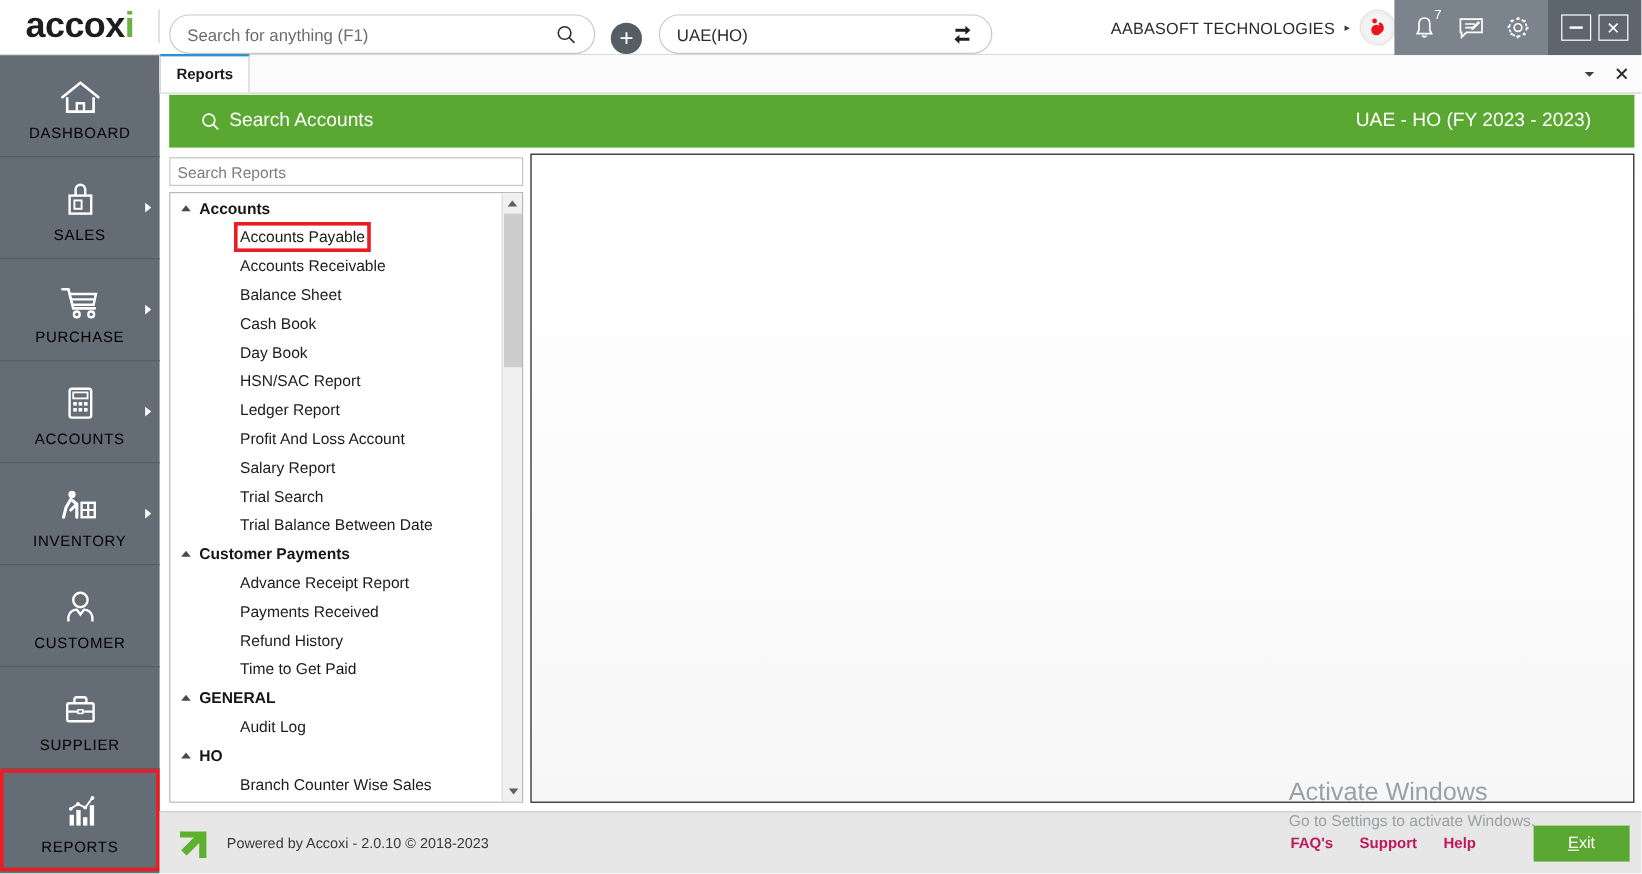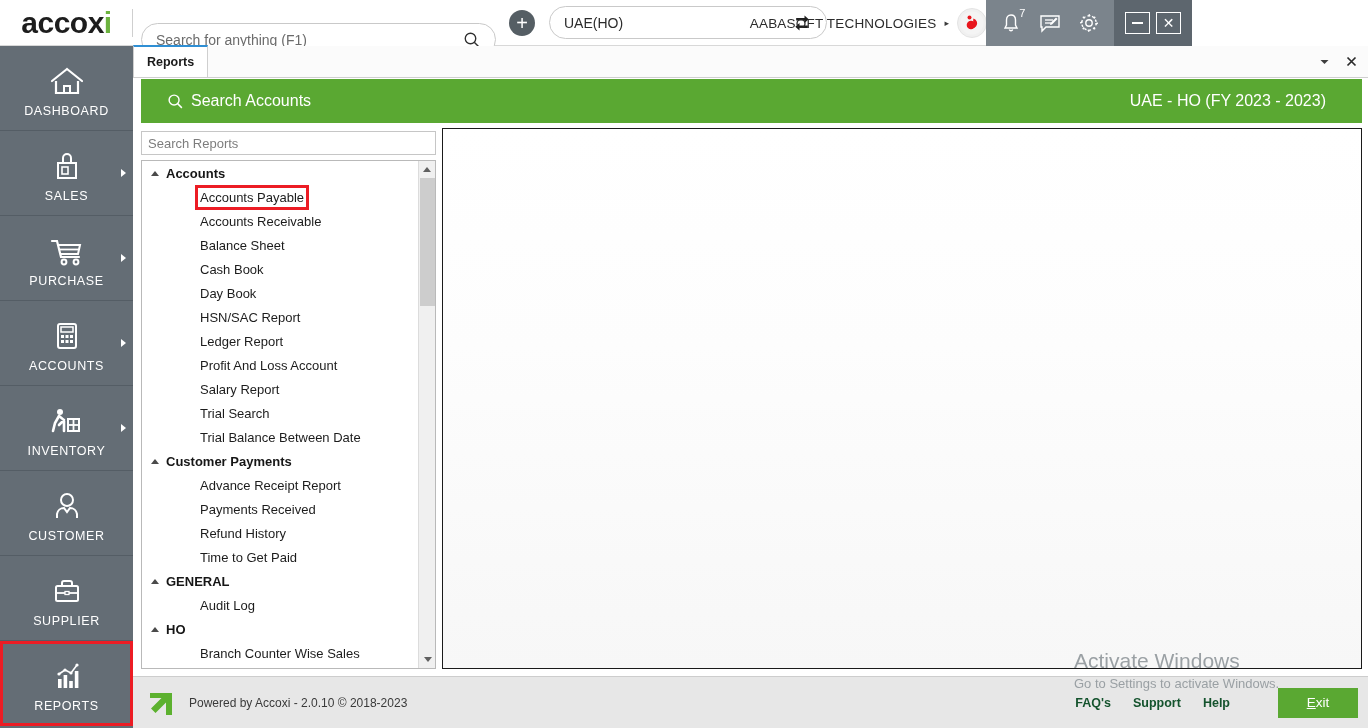--- a/index.html
+++ b/index.html
@@ -6,23 +6,23 @@
   html, body {
     width: 1368px; height: 728px;
     font-family: "Liberation Sans", sans-serif;
     overflow: hidden;
     background: #ffffff;
   }
   #app { position: relative; width: 1368px; height: 728px; }
 
   
   .topbar {
-    position: absolute; left: 0; top: 0; width: 1192px; height: 46px;
+    position: absolute; left: 0; top: 0; width: 1368px; height: 46px;
     background: #ffffff;
-    display: flex; align-items: center;
+    display: flex; align-items: flex-end;
     border-bottom: 1px solid #d8d8d8;
   }
   .logo {
     width: 133px; height: 46px;
     display: flex; align-items: center; justify-content: center;
     font-size: 30px; font-weight: bold; letter-spacing: -0.5px;
     color: #1d1d1d; position: relative;
   }
   .logo .accent { color: #6cb33f; }
   .logo-div {
@@ -93,21 +93,21 @@
     position: absolute; left: 0; top: 46px; width: 133px; height: 682px;
     background: #646d75;
   }
   .snav {
     position: relative; height: 85px; border-bottom: 1px solid #545d65;
     display: flex; flex-direction: column; align-items: center;
     justify-content: center; color: #ffffff; cursor: pointer;
   }
   .snav .sicon { height: 38px; display: flex; align-items: flex-end; }
   .snav .slabel {
-    font-size: 12.5px; letter-spacing: .6px; margin-top: 7px; color: #ffffff;
+    font-size: 12.5px; letter-spacing: .6px; margin-top: 7px; color: #000000;
   }
   .snav .arrow {
     position: absolute; right: 7px; top: 50%; transform: translateY(-50%);
     width: 0; height: 0; border-left: 5px solid #ffffff;
     border-top: 4px solid transparent; border-bottom: 4px solid transparent;
   }
   .snav.highlight { outline: 3px solid #ec1c24; outline-offset: -3px; }
 
   
   .tabstrip {
@@ -206,21 +206,21 @@
     display: flex; align-items: center; padding: 0 10px 0 14px;
   }
   .footer .poweredby {
     display: flex; align-items: center; gap: 14px;
     font-size: 12px; color: #3a3a3a;
   }
   .flinks {
     margin-left: auto; display: flex; align-items: center; gap: 22px;
     font-size: 12.5px; color: #1f1f1f; font-weight: bold;
   }
-  .flinks a { color: #14532d; text-decoration: none; cursor: pointer; }
+  .flinks a { color: #be185d; text-decoration: none; cursor: pointer; }
   .exitbtn {
     margin-left: 26px; width: 80px; height: 30px; background: #5aa832;
     color: #ffffff; display: flex; align-items: center; justify-content: center;
     font-size: 13.5px; cursor: pointer; font-weight: normal;
   }
   .exitbtn u { text-decoration: underline; }
 
   
   .watermark {
     position: absolute; left: 1074px; top: 648px; width: 290px;

